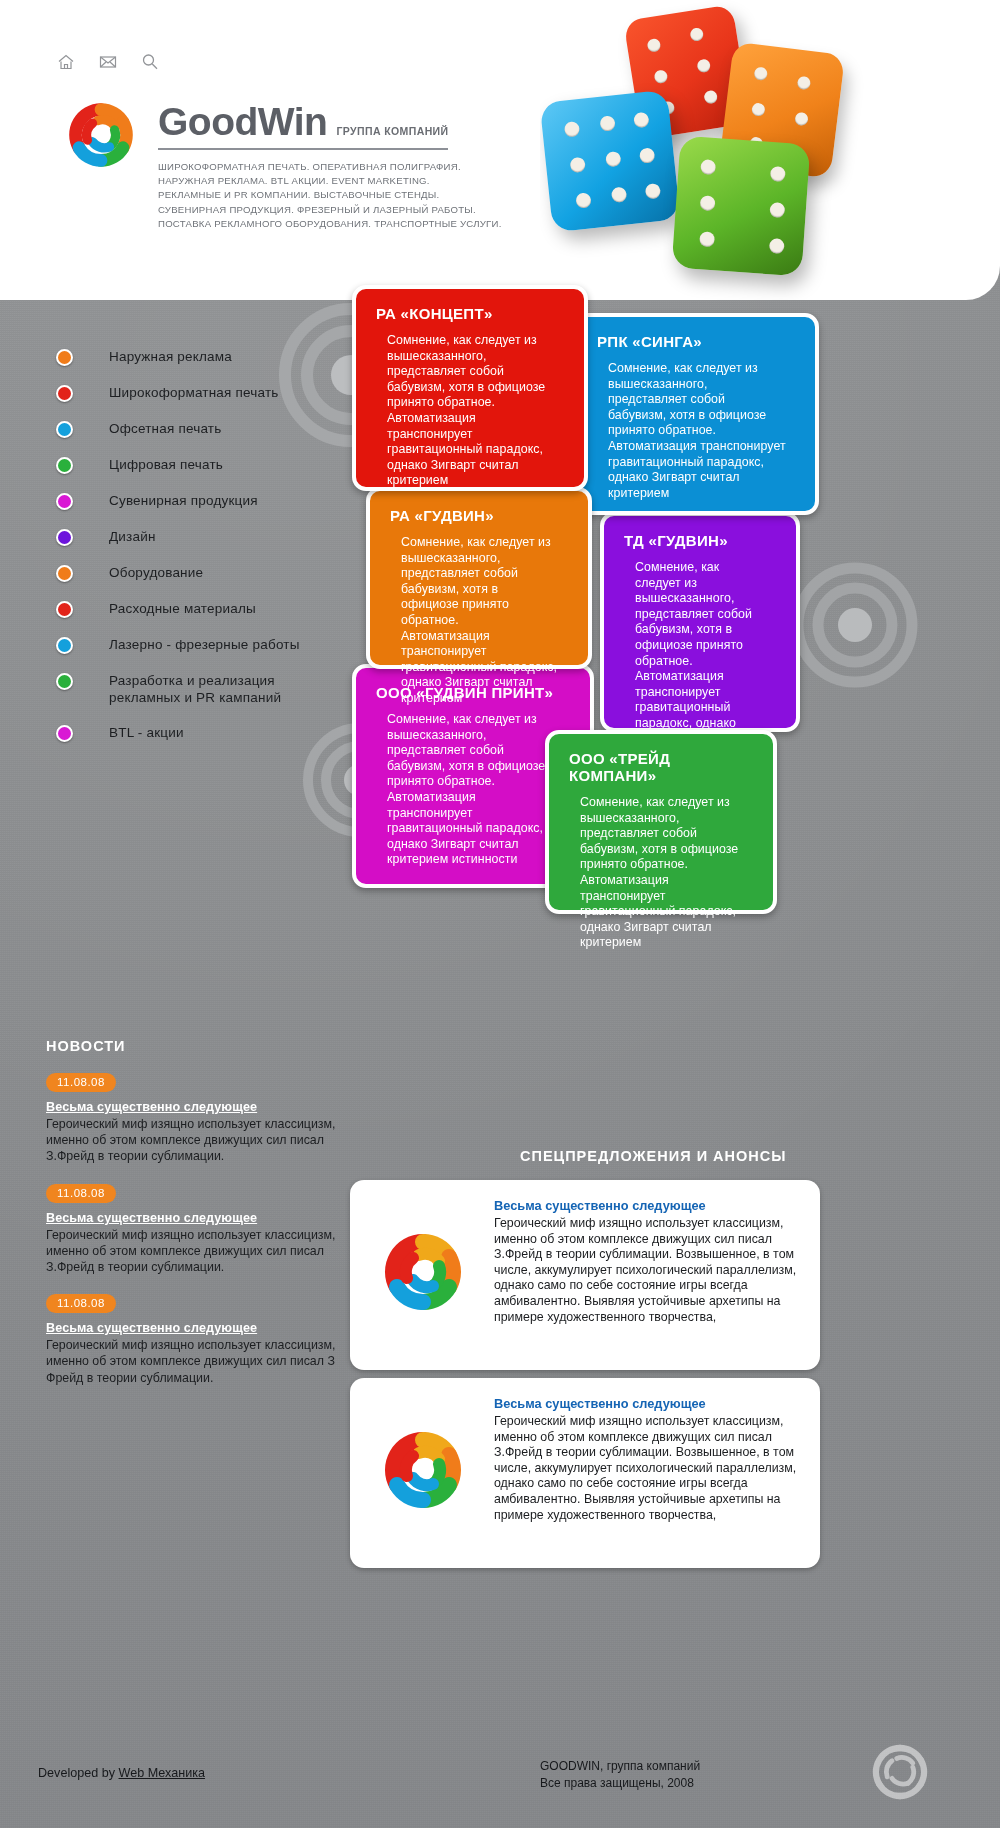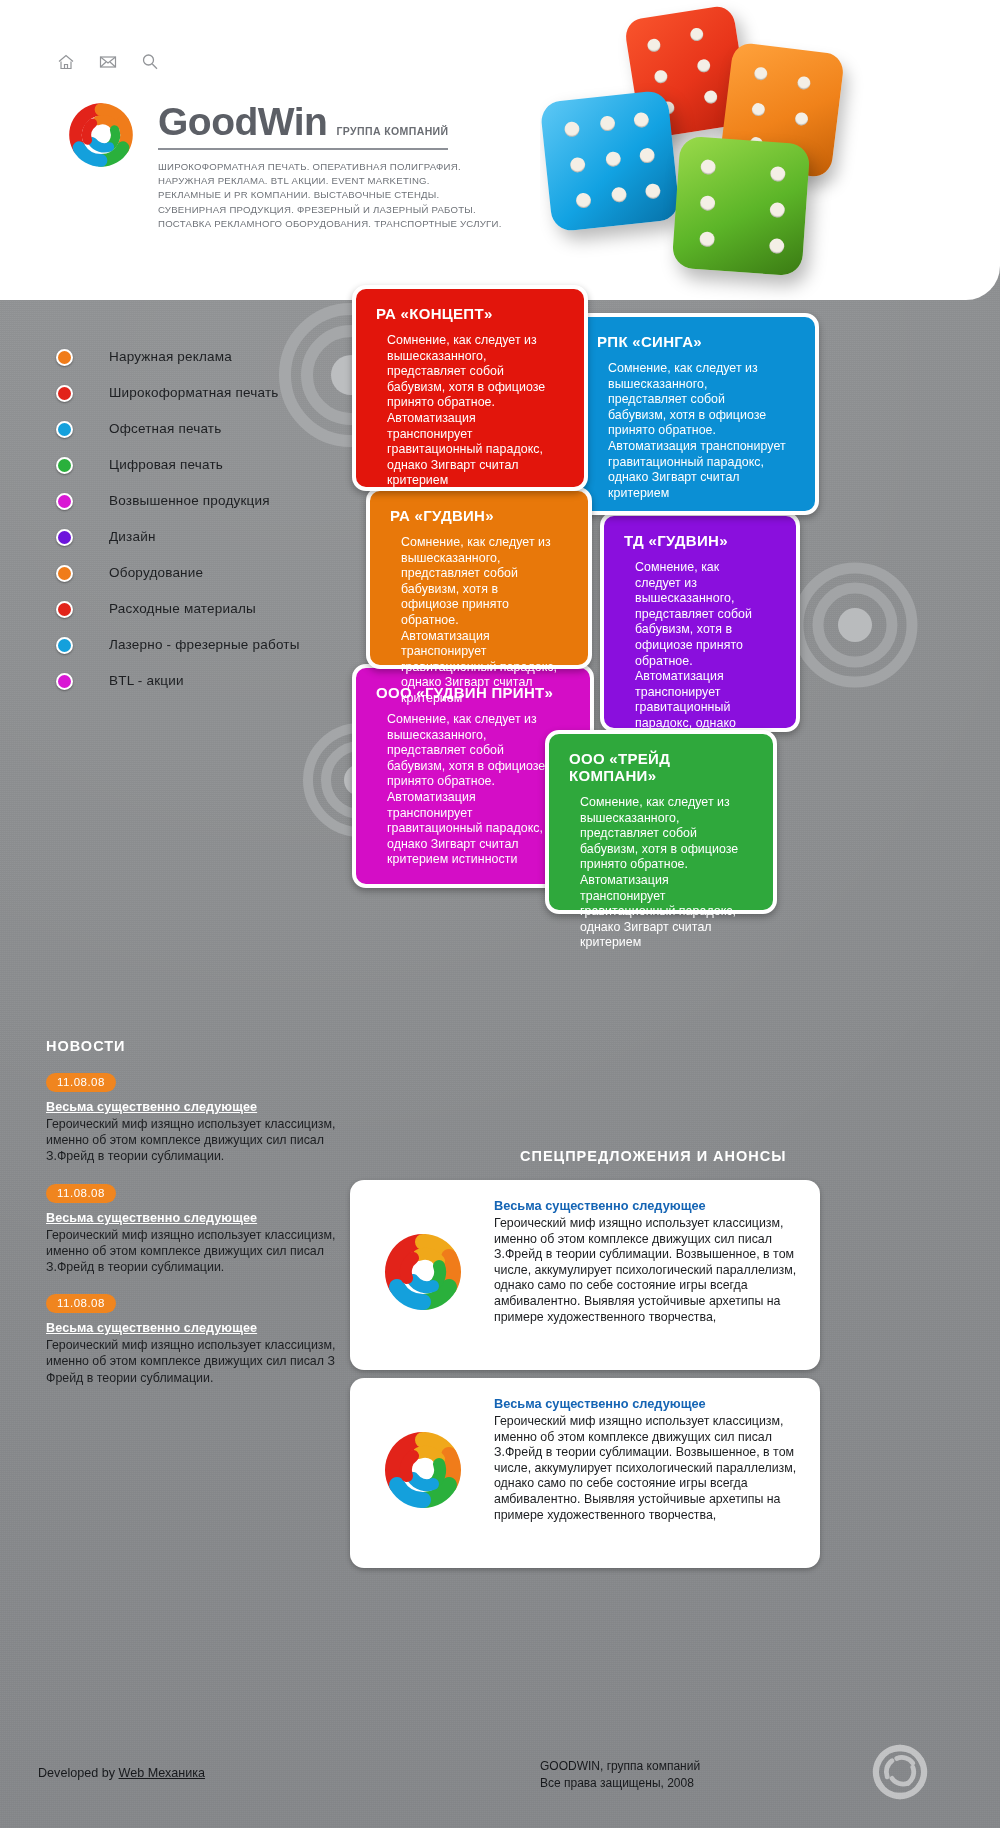--- a/index.html
+++ b/index.html
@@ -278,37 +278,42 @@
     <div class="nav-item">
       <span class="bullet" style="background:#14a0dc"></span>
       <span class="nav-label">Офсетная печать</span>
     </div>
     <div class="nav-item">
       <span class="bullet" style="background:#2ab03c"></span>
       <span class="nav-label">Цифровая печать</span>
     </div>
     <div class="nav-item">
       <span class="bullet" style="background:#d918d4"></span>
-      <span class="nav-label">Возвышенное продукция</span>
+      <span class="nav-label">Сувенирная продукция</span>
     </div>
     <div class="nav-item">
       <span class="bullet" style="background:#6d14dc"></span>
       <span class="nav-label">Дизайн</span>
     </div>
     <div class="nav-item">
       <span class="bullet" style="background:#f07c1a"></span>
       <span class="nav-label">Оборудование</span>
     </div>
     <div class="nav-item">
       <span class="bullet" style="background:#e2231a"></span>
       <span class="nav-label">Расходные материалы</span>
     </div>
     <div class="nav-item">
       <span class="bullet" style="background:#14a0dc"></span>
       <span class="nav-label">Лазерно - фрезерные работы</span>
+    </div>
+    <div class="nav-item">
+      <span class="bullet" style="background:#2ab03c"></span>
+      <span class="nav-label two" style="white-space:pre-line">Разработка и реализация
+рекламных и PR кампаний</span>
     </div>
     <div class="nav-item">
       <span class="bullet" style="background:#d918d4"></span>
       <span class="nav-label"> BTL - акции</span>
     </div>
   </nav>
 
 
   <section id="news">
     <div class="sec-title">НОВОСТИ</div>

